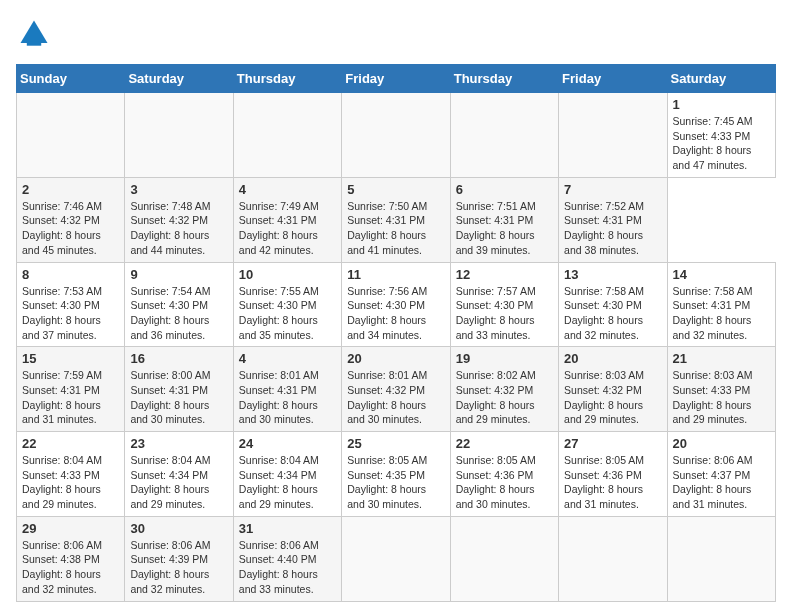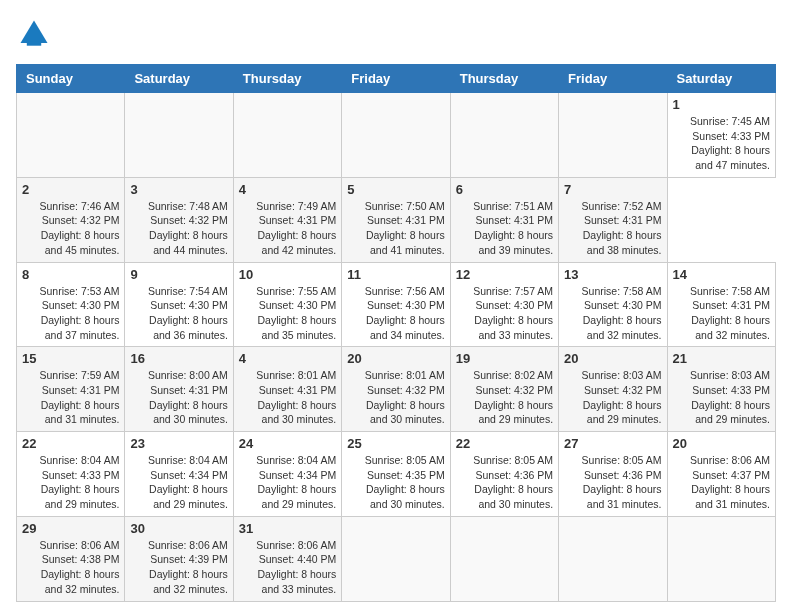--- a/index.html
+++ b/index.html
@@ -47,21 +47,21 @@
       color: #555;
     }
     .calendar {
       width: 100%;
       border-collapse: collapse;
       font-size: 11px;
     }
     .calendar thead tr th {
       background-color: #2e75b6;
       color: #fff;
-      padding: 6px 9px;
+      padding: 6px 3px;
       text-align: left;
       font-size: 13px;
       font-weight: bold;
       border: 1px solid #2e75b6;
     }
     .calendar tbody tr td {
       border: 1px solid #ccc;
       vertical-align: top;
       padding: 4px 5px;
       width: 108px;
@@ -75,21 +75,20 @@
       font-size: 13px;
       font-weight: bold;
       color: #333;
       display: block;
       margin-bottom: 2px;
     }
     .day-info {
       color: #333;
       font-size: 10.5px;
       line-height: 1.4;
-      text-align: right;
     }
     .empty-cell {
       background: #f9f9f9 !important;
     }
   </style>
 </head>
 <body>
 
 <div class="header">
   <div class="logo">

